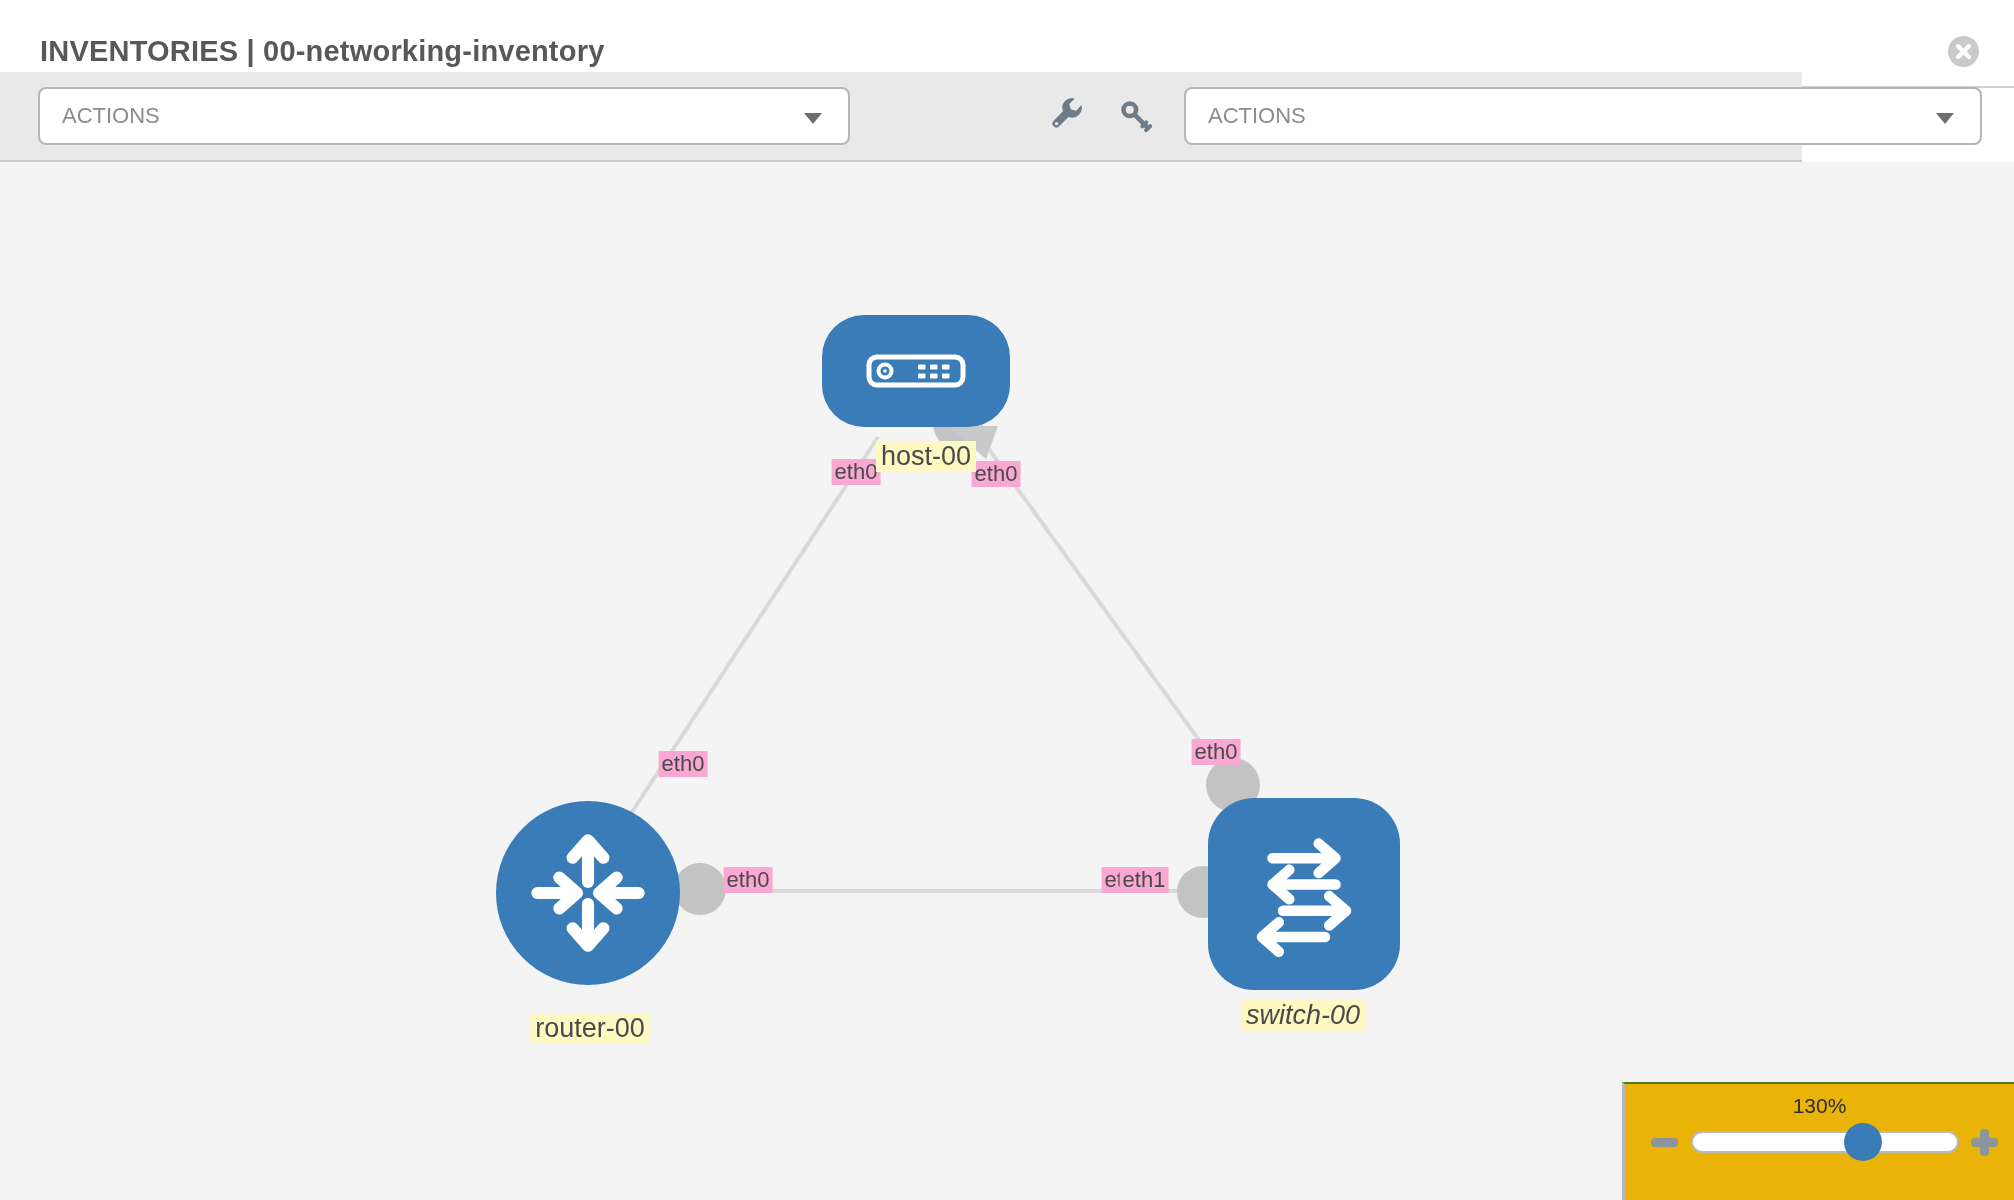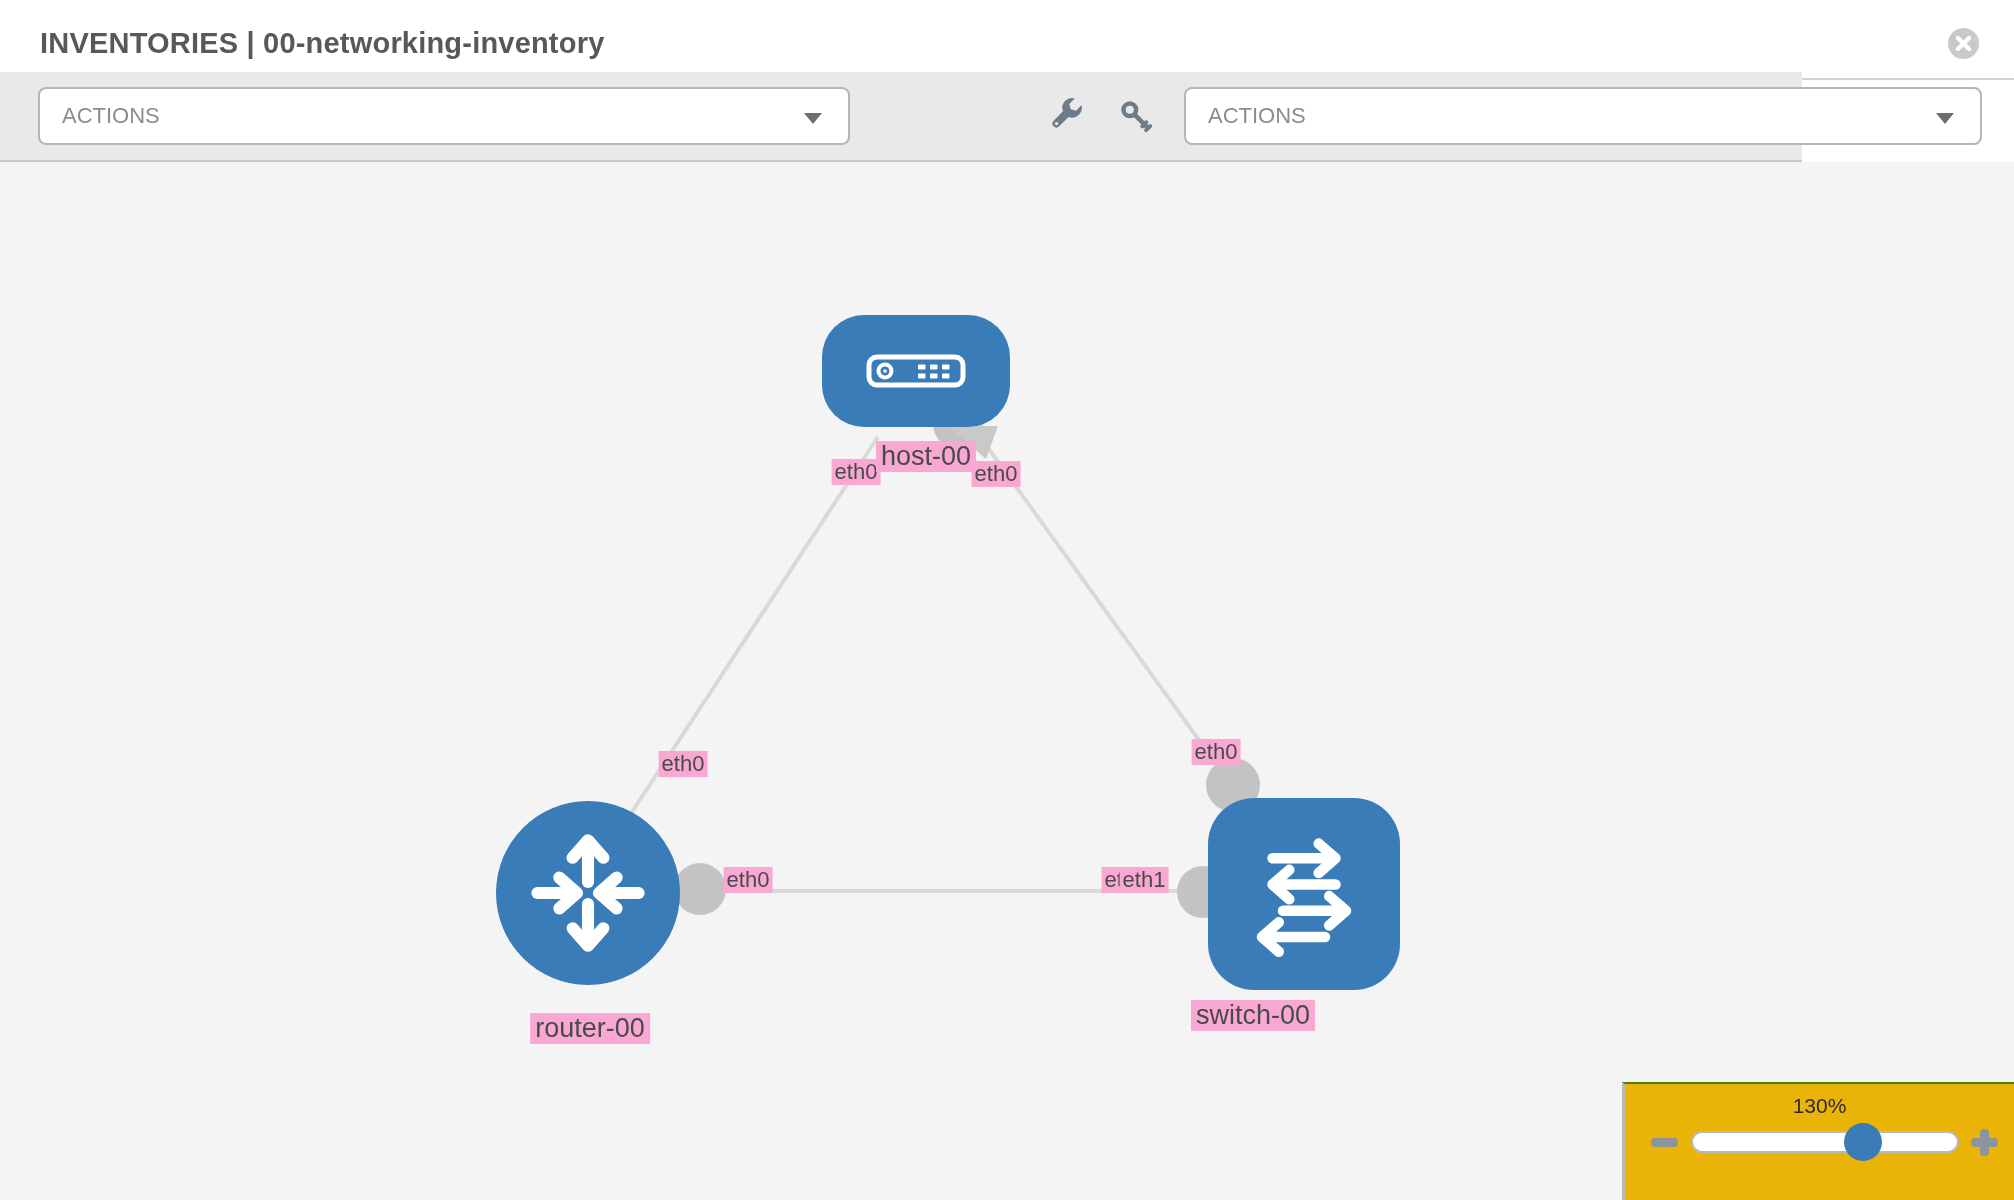--- a/index.html
+++ b/index.html
@@ -1,20 +1,20 @@
 <!DOCTYPE html>
 <html><head>
 <meta charset="utf-8">
 <style>
   html,body{margin:0;padding:0;background:#fff;}
   #app{position:relative;width:2014px;height:1200px;overflow:hidden;
        font-family:"Liberation Sans","DejaVu Sans",sans-serif;background:#fff;}
 
   
-  .header{position:absolute;left:0;top:8px;width:2014px;height:70px;background:#fff;
+  .header{position:absolute;left:0;top:16px;width:2014px;height:70px;background:#fff;
           border-bottom:2px solid #d2d2d2;}
   .header-title{position:absolute;left:40px;top:0;line-height:70px;font-size:29px;
                 font-weight:700;color:#585858;letter-spacing:.2px;}
   .close-btn{position:absolute;left:1948px;top:20px;width:31px;height:31px;border-radius:50%;
              background:#c9c9c9;cursor:pointer;}
   .close-btn svg{position:absolute;left:7px;top:7px;}
 
   
   .toolbar{position:absolute;left:0;top:72px;width:1802px;height:88px;background:#e9e9e9;
            border-bottom:2px solid #c8c8c8;}
@@ -24,21 +24,21 @@
   .caret{position:absolute;right:26px;top:24px;width:0;height:0;
          border-left:9px solid transparent;border-right:9px solid transparent;
          border-top:11px solid #6e6e6e;}
   .tool-icon{position:absolute;cursor:pointer;}
 
   
   .canvas{position:absolute;left:0;top:162px;width:2014px;height:1038px;background:#f4f4f4;}
   .topo-svg{position:absolute;left:0;top:0;}
   .node{position:absolute;background:#3a7cb8;cursor:pointer;}
   .node svg{position:absolute;}
-  .node-label{position:absolute;transform:translateX(-50%);background:#f9a8d4;color:#4a4a4a;
+  .node-label{position:absolute;transform:translateX(-50%);background:#fef9c3;color:#4a4a4a;
               font-size:27px;padding:0 5px;white-space:nowrap;z-index:4;}
   .eth-label{position:absolute;transform:translateX(-50%);background:#f9a8d4;color:#4a4a4a;
              font-size:22px;padding:0 3px;white-space:nowrap;z-index:2;}
   .eth-front{z-index:3;}
 
   
   .zoom-panel{position:absolute;left:1622px;top:920px;width:392px;height:118px;background:#eab308;
               border-left:3px solid #b9b9b9;border-top:2px solid #4d7c0f;box-sizing:border-box;z-index:6;}
   .zoom-level{position:absolute;left:0;top:10px;width:100%;text-align:center;font-size:21px;
               color:#2d2d2d;}
@@ -148,21 +148,21 @@
             <polyline points="74,12 90,26 74,40"></polyline>
           <line x1="90" y1="51" x2="36" y2="51"></line>
             <polyline points="46,37 30,51 46,65"></polyline>
           <line x1="40" y1="76" x2="94" y2="76"></line>
             <polyline points="84,62 100,76 84,90"></polyline>
           <line x1="80" y1="101" x2="26" y2="101"></line>
             <polyline points="36,87 20,101 36,115"></polyline>
         </g>
       </svg>
     </div>
-    <span class="node-label" style="left:1253px;top:838px;">switch-00</span>
+    <span class="node-label" style="left:1303px;top:838px;font-style:italic;">switch-00</span>
 
     <span class="eth-label" style="left:856px;top:297px;">eth0</span>
     <span class="eth-label" style="left:996px;top:299px;">eth0</span>
     <span class="eth-label" style="left:683px;top:589px;">eth0</span>
     <span class="eth-label" style="left:1216px;top:577px;">eth0</span>
     <span class="eth-label" style="left:748px;top:705px;">eth0</span>
     <span class="eth-label" style="left:1126px;top:705px;">eth0</span>
     <span class="eth-label eth-front" style="left:1144px;top:705px;">eth1</span>
 
     <div class="zoom-panel">

